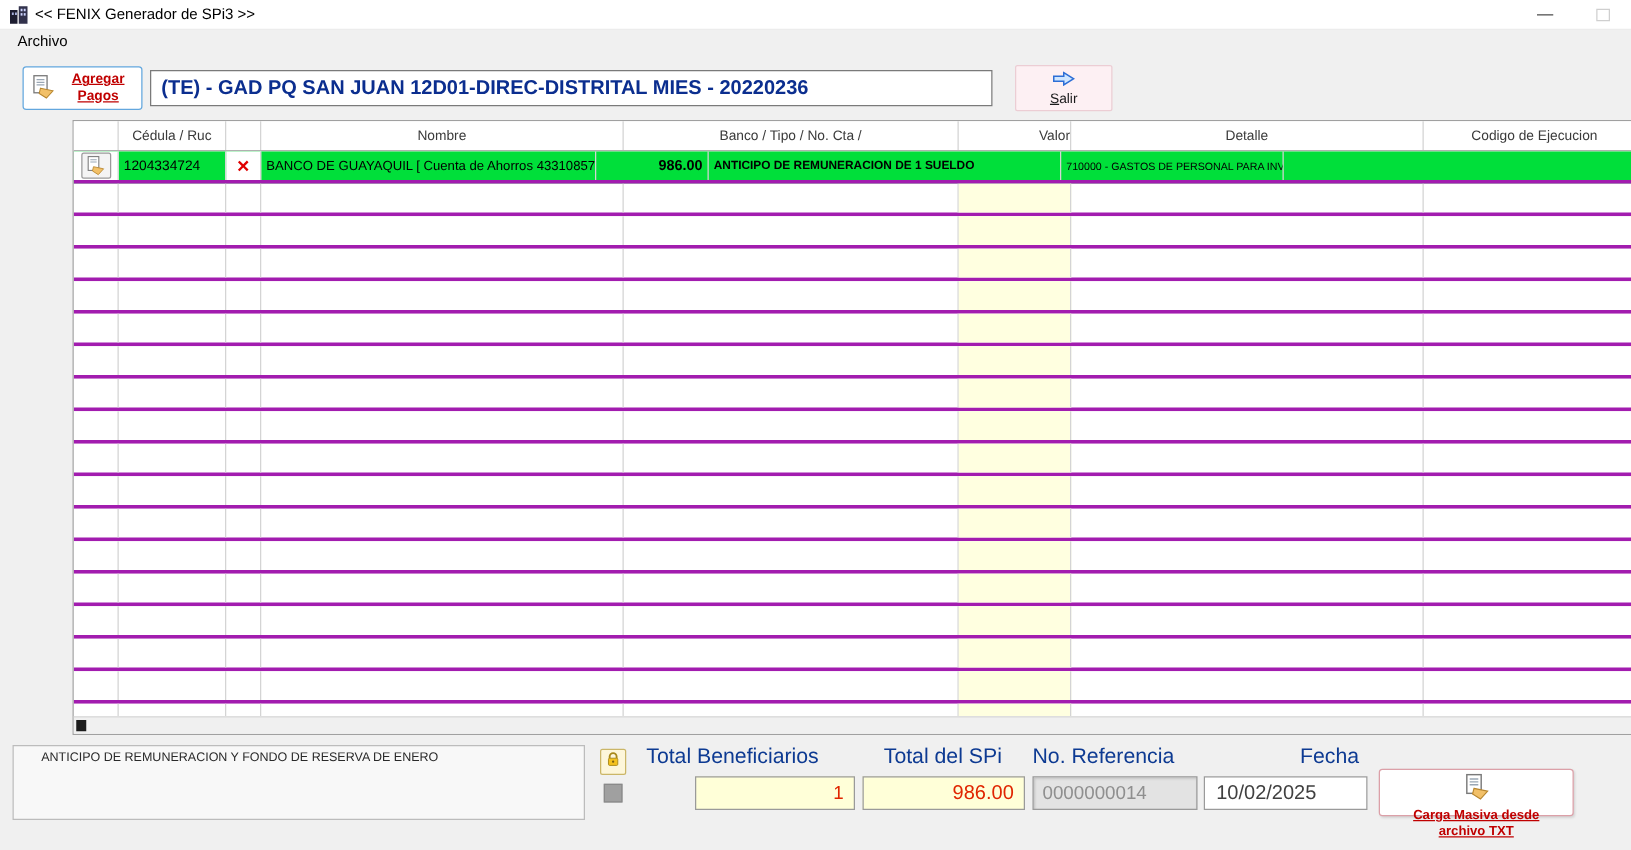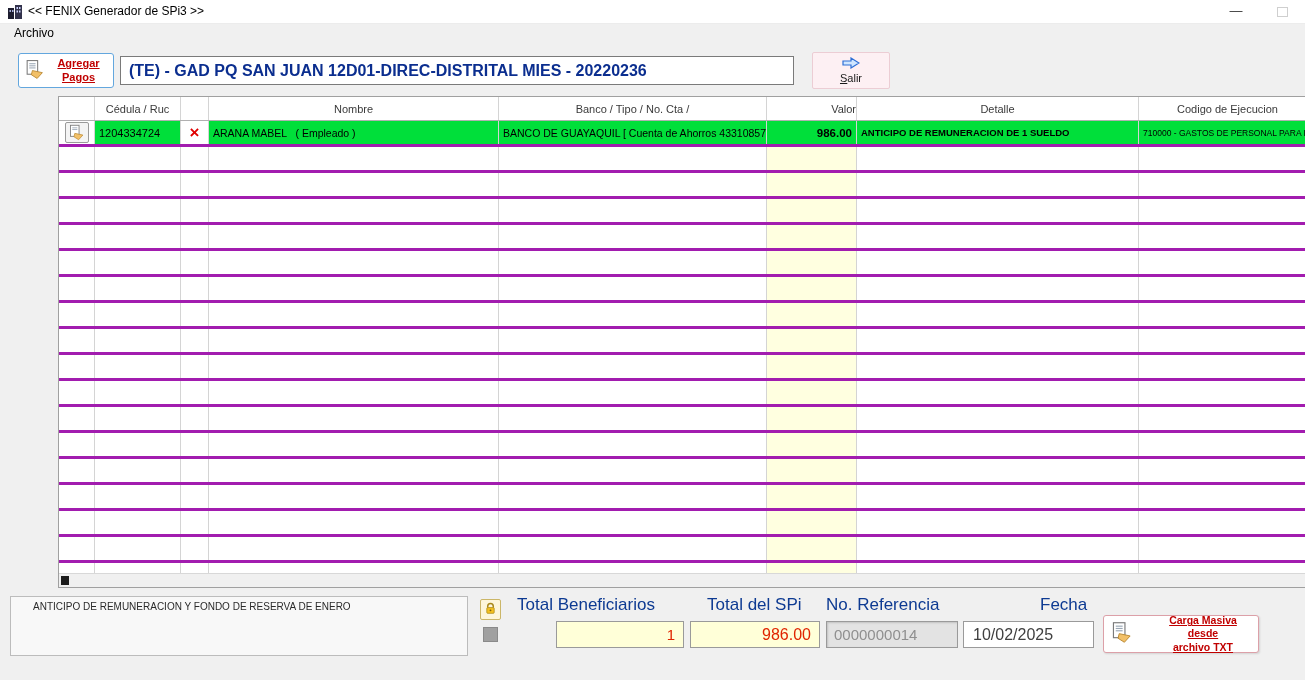--- a/index.html
+++ b/index.html
@@ -77,21 +77,21 @@
   .lab-spi   { left:707px; }
   .lab-ref   { left:826px; }
   .lab-fecha { left:1040px; }
   .f-field { position:absolute; top:31px; height:27px; font-size:15px; line-height:25px; border:1px solid #9a9a9a; }
   .fld-benef { left:556px; width:128px; background:#ffffd8; color:#e02500; text-align:right; padding-right:8px; }
   .fld-spi   { left:690px; width:130px; background:#ffffd8; color:#e02500; text-align:right; padding-right:8px; font-size:16px; }
   .fld-ref   { left:826px; width:132px; background:#e3e3e3; color:#8f8f8f; padding-left:7px; box-shadow:inset 1px 1px 2px rgba(0,0,0,0.15); }
   .fld-fecha { left:963px; width:131px; background:#ffffff; color:#404040; padding-left:9px; font-size:16px; }
   .btn-carga { position:absolute; left:1103px; top:25px; width:156px; height:38px; background:#ffffff;
     border:1px solid #dca0a8; border-radius:3px; box-shadow:1px 1px 2px rgba(0,0,0,0.12);
-    display:flex; align-items:center; gap:21px; padding:2px 6px; cursor:default; }
+    display:flex; align-items:center; gap:2px; padding:2px 6px; cursor:default;flex-direction:column; }
   .btn-carga .lbl { flex:1; text-align:center; color:#c00000; font-size:10.5px; font-weight:bold; line-height:1.25; }
   .btn-carga .lbl span { text-decoration:underline; display:block; }
 </style>
 </head>
 <body>
 
 <div class="titlebar">
   <span class="app-icon">
     <svg viewBox="0 0 16 16" width="16" height="16">
       <rect x="1" y="4" width="6" height="11" fill="#1d1d30"></rect>
@@ -164,21 +164,20 @@
               <line x1="5" y1="4.5" x2="11" y2="4.5" stroke="#9aa7b5" stroke-width="1"></line>
               <line x1="5" y1="6.5" x2="11" y2="6.5" stroke="#9aa7b5" stroke-width="1"></line>
               <path d="M8 11 L17.5 13 L12.5 18.5 L7 15 Z" fill="#f2c068" stroke="#b8862e" stroke-width="0.8"></path>
             </svg>
           </div>
         </div>
         <div class="cell col-cedula">1204334724</div>
         <div class="cell col-x">
           <span class="del-x">×</span>
         </div>
-        <div class="cell col-nombre">ARANA MABEL   ( Empleado )</div>
         <div class="cell col-banco">BANCO DE GUAYAQUIL [ Cuenta de Ahorros 43310857 ]</div>
         <div class="cell col-valor">986.00</div>
         <div class="cell col-detalle">ANTICIPO DE REMUNERACION DE 1 SUELDO</div>
         <div class="cell col-codigo">710000 -  GASTOS DE PERSONAL PARA INVERSI</div>
       </div>
       <div class="grid-row">
         <div class="cell col-icon"></div>
         <div class="cell col-cedula"></div>
         <div class="cell col-x"></div>
         <div class="cell col-nombre"></div>

